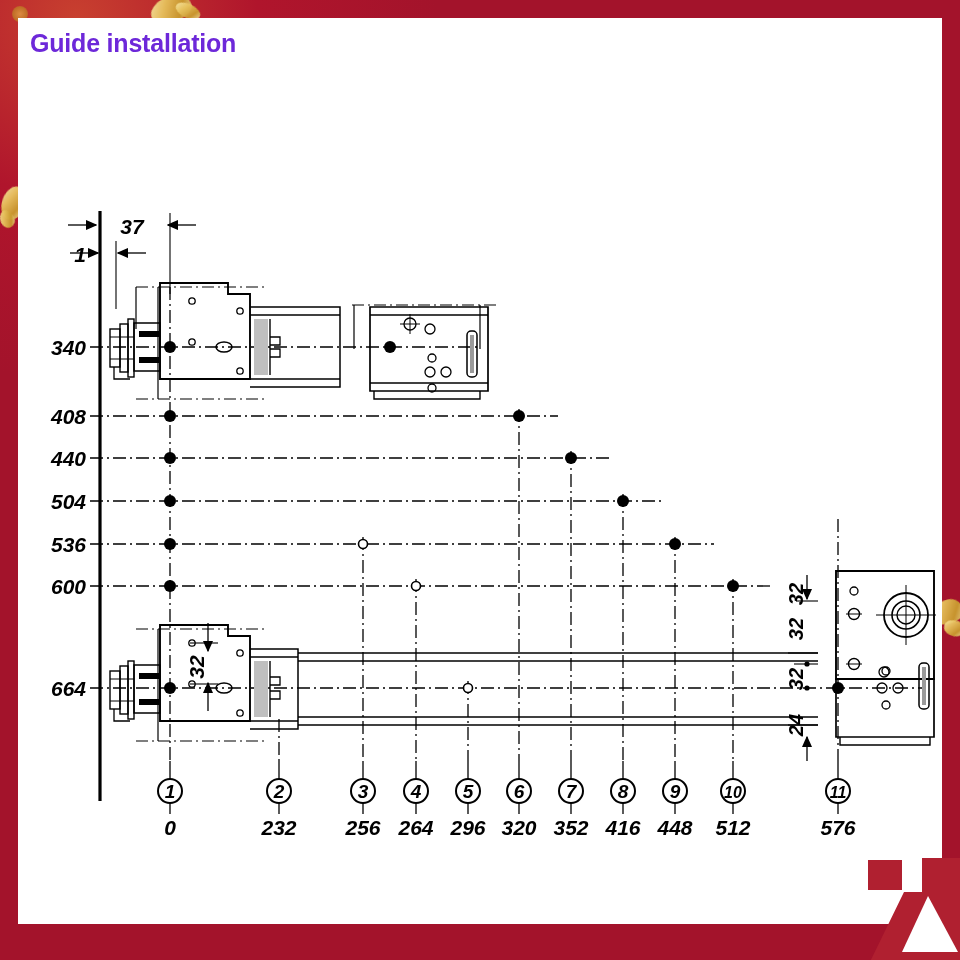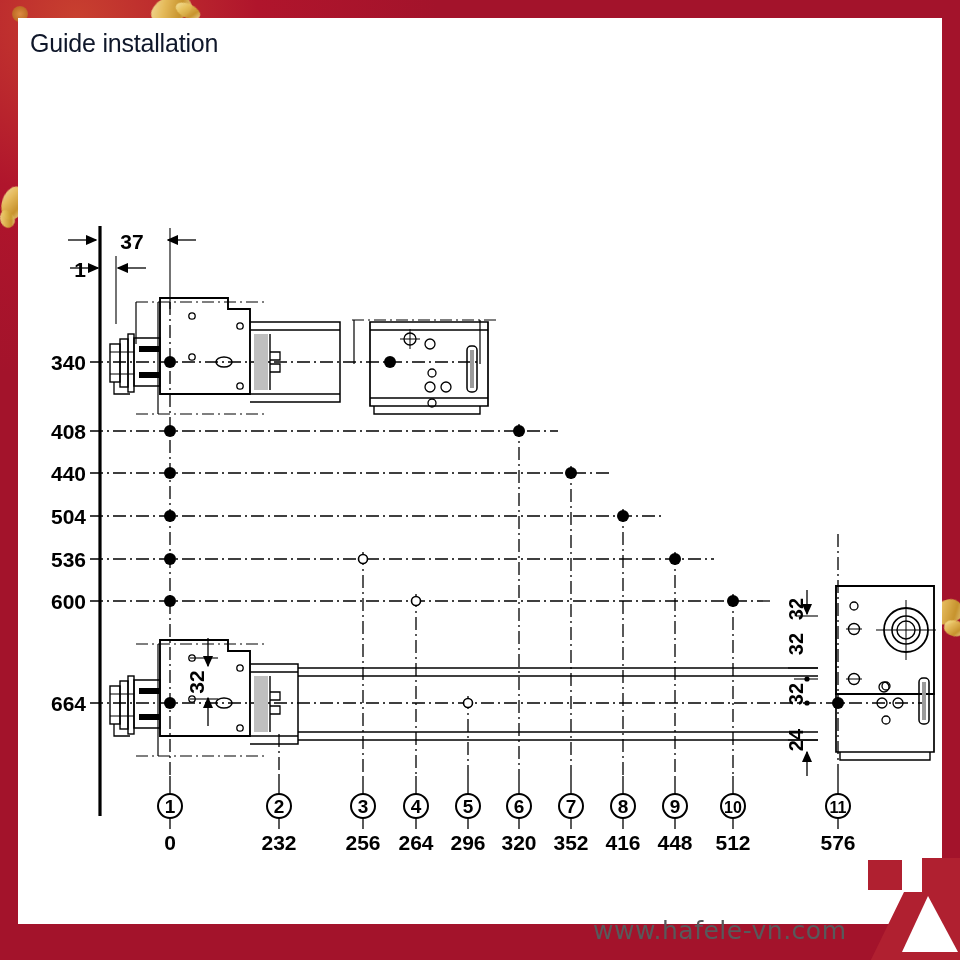--- a/index.html
+++ b/index.html
@@ -53,39 +53,40 @@
     left: 18px;
     top: 18px;
     width: 924px;
     height: 906px;
     background: #ffffff;
   }
   
   .title-block { position: absolute; left: 12px; top: 12px; }
   .title-en {
     font-size: 25px;
-    font-weight: normal;
-    color: #0f172a;
+    font-weight: bold;
+    color: #6d28d9;
     letter-spacing: -0.2px;
     line-height: 1.1;
   }
   .title-vi {
     font-size: 25px;
     font-weight: normal;
     color: #4d4d4d;
     line-height: 1.25;
     margin-top: 2px;
   }
   
   .drawing {
     position: absolute;
     left: 0;
-    top: 16px;
+    top: 1px;
     width: 776px;
     height: 906px;
+    font-style: italic;
   }
   svg { display: block; }
   
   .footer-url {
     position: absolute;
     left: 575px;
     top: 898px;
     font-size: 25px;
     color: #58595b;
     letter-spacing: .5px;
@@ -414,21 +415,20 @@
             <text x="553" y="816">352</text>
             <text x="605" y="816">416</text>
             <text x="657" y="816">448</text>
             <text x="715" y="816">512</text>
             <text x="820" y="816">576</text>
           </g>
         </g>
       </svg>
     </div>
 
-    <div class="footer-url">www.hafele-vn.com</div>
 
     <div class="logo">
       <svg width="104" height="112" viewBox="0 0 104 112" xmlns="http://www.w3.org/2000/svg">
         <rect x="2" y="2" width="34" height="30" fill="#b02030"></rect>
         <path d="M56,0 L104,0 L104,112 L0,112 L38,34 L56,34 Z" fill="#b02030"></path>
         <path d="M62,38 L92,94 L36,94 Z" fill="#ffffff"></path>
       </svg>
     </div>
 
   </div>

